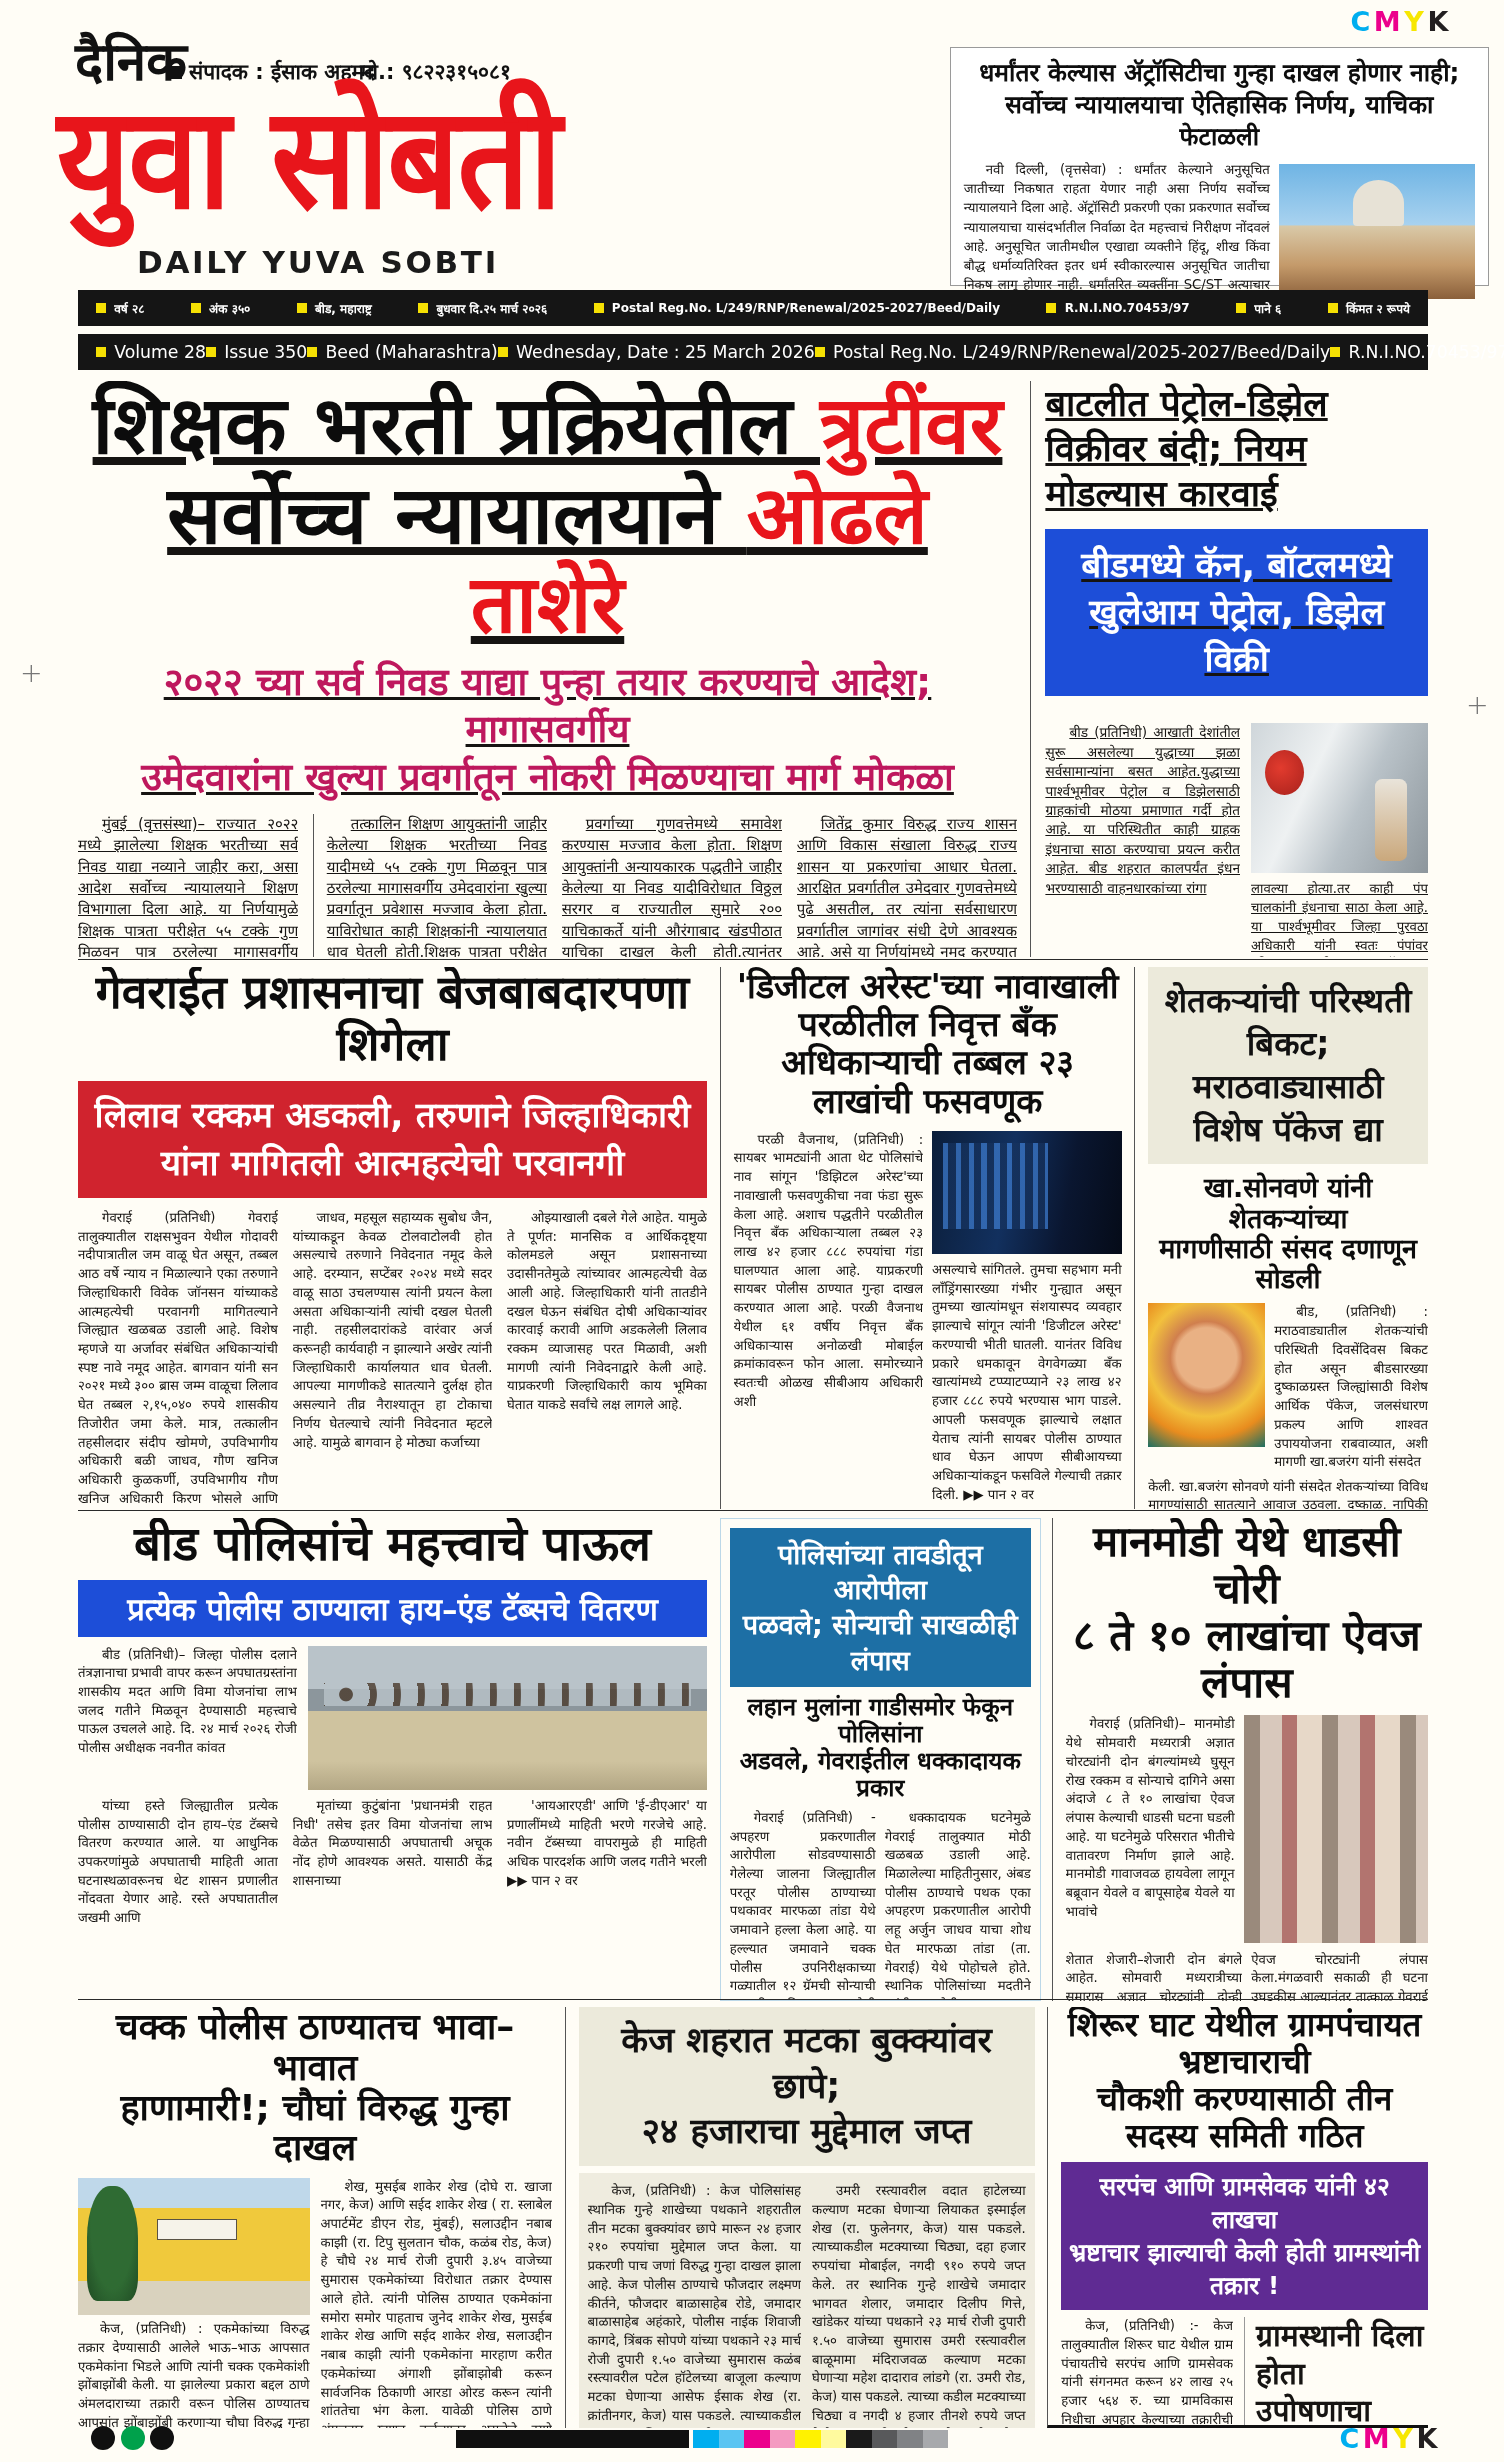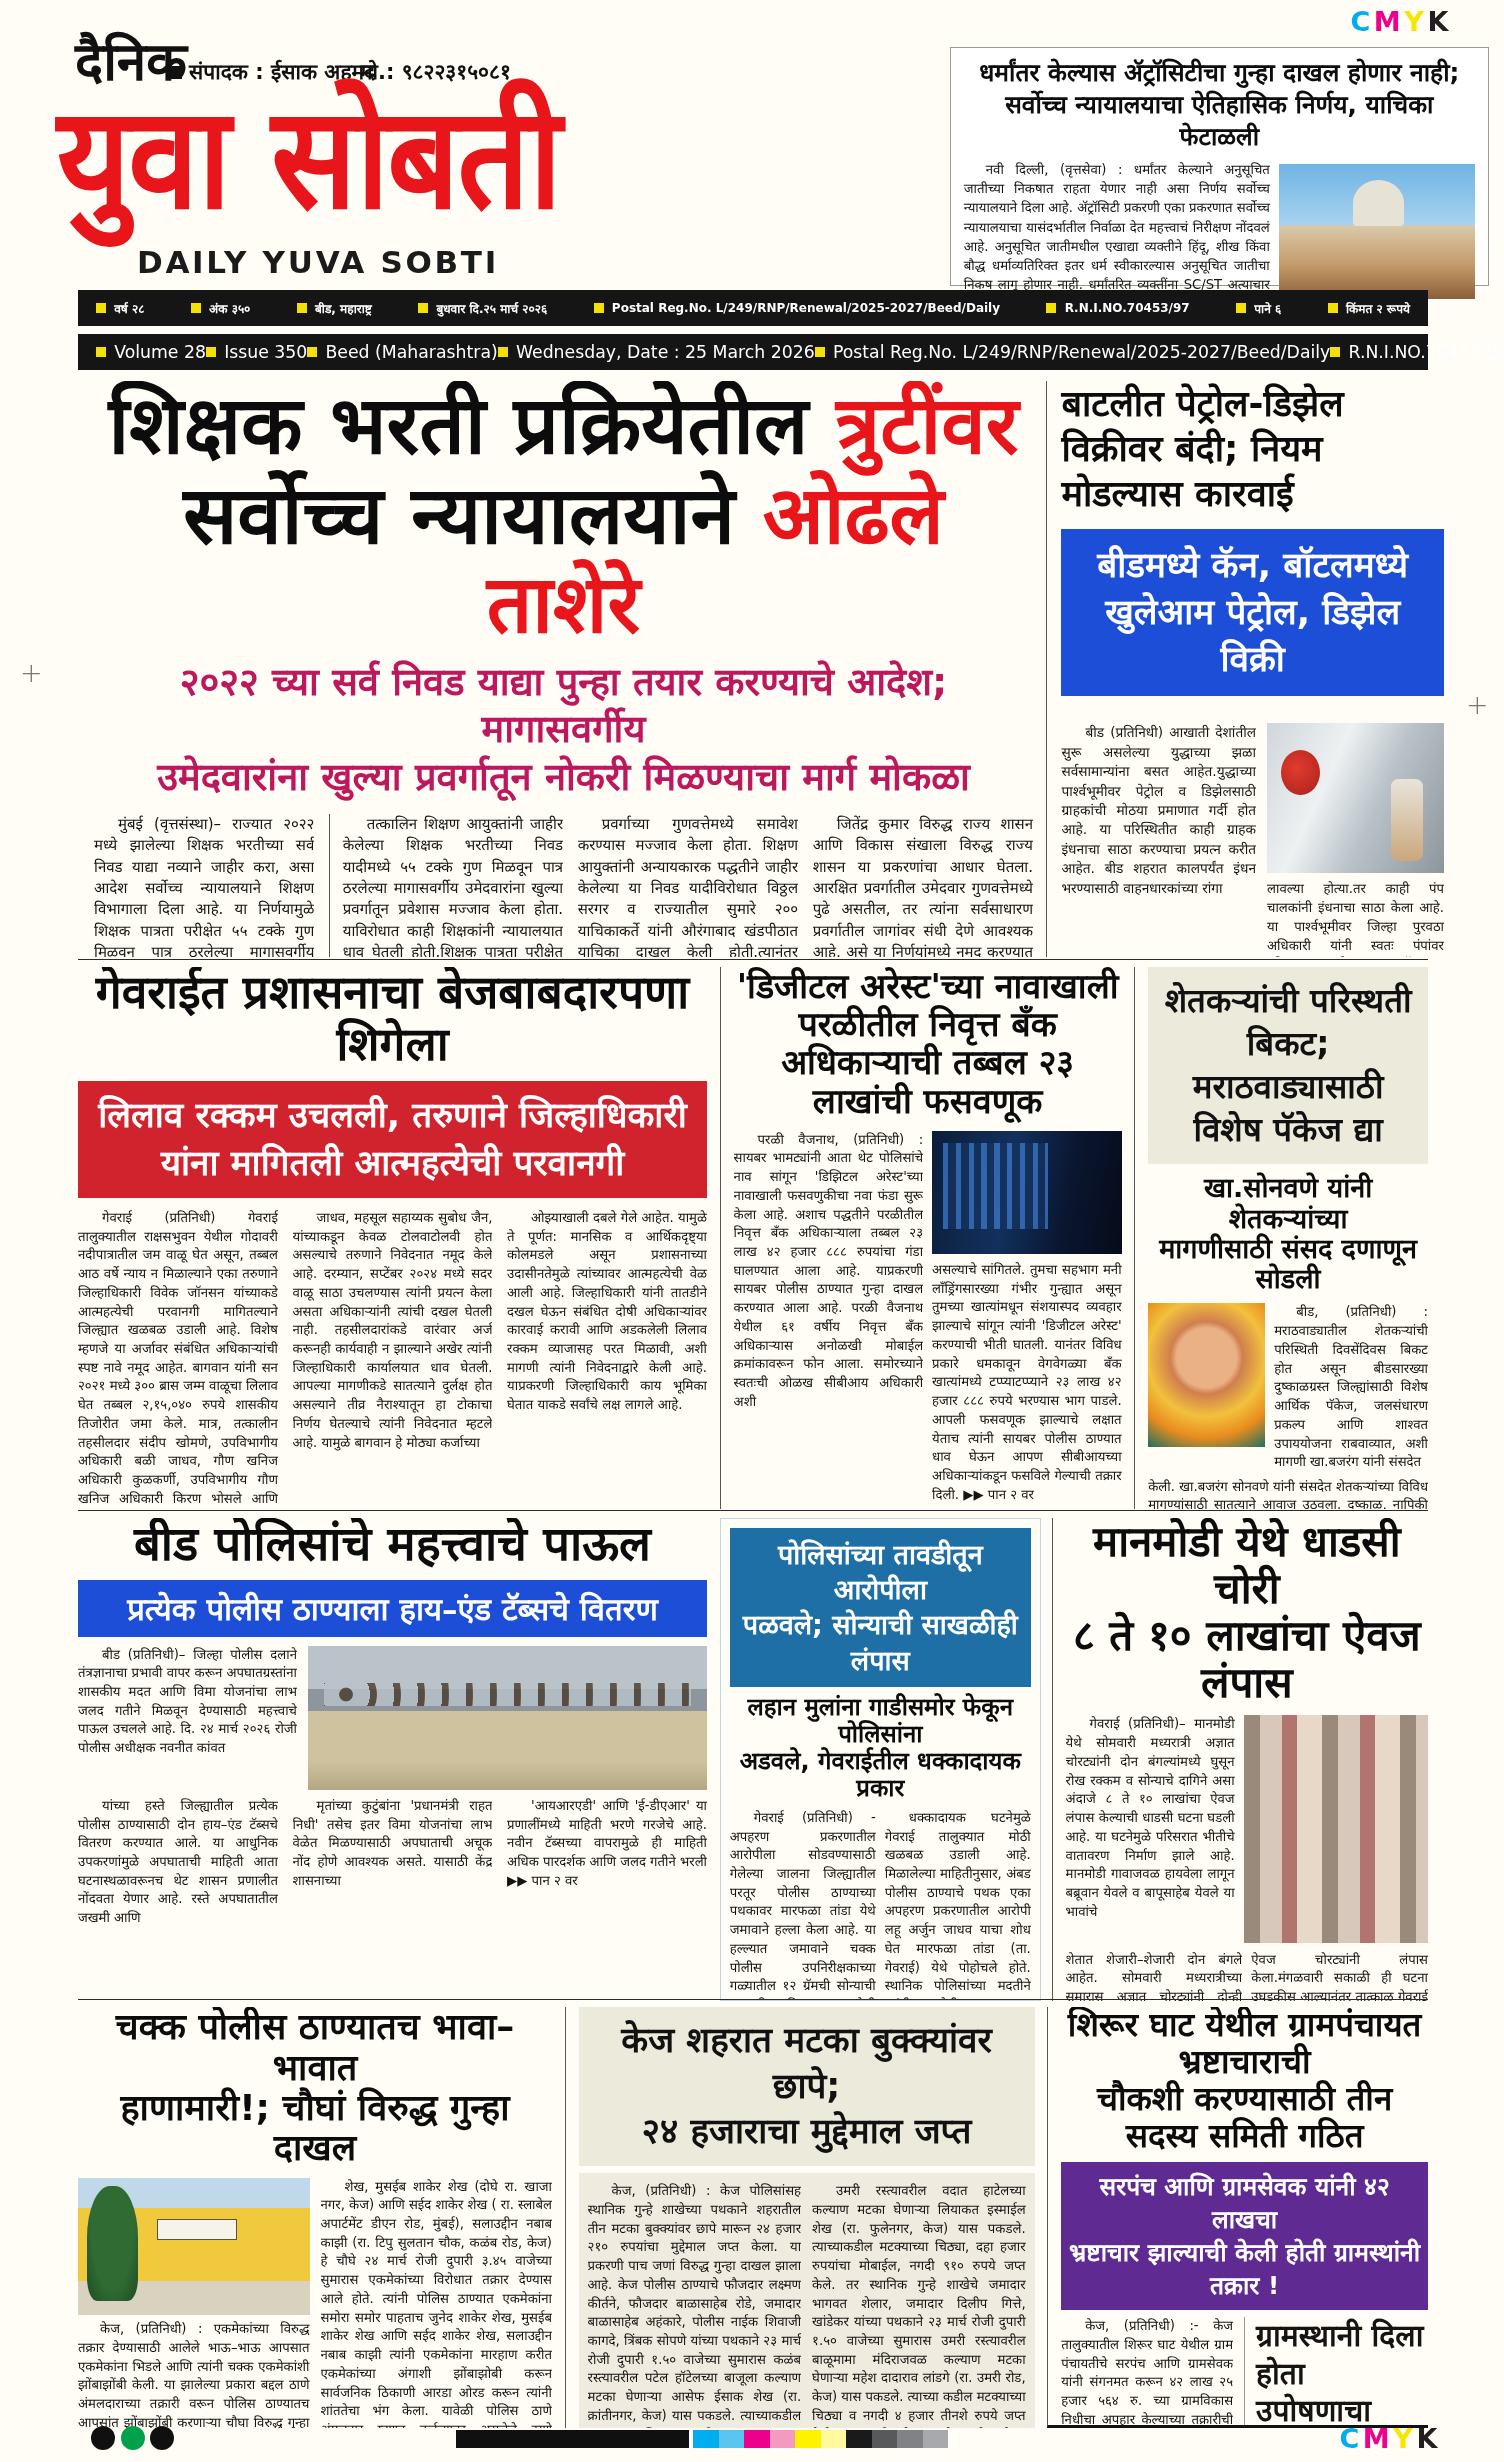--- a/index.html
+++ b/index.html
@@ -114,21 +114,21 @@
       <span class="dl-item">Volume 28</span>
       <span class="dl-item">Issue 350</span>
       <span class="dl-item">Beed (Maharashtra)</span>
       <span class="dl-item">Wednesday, Date : 25 March 2026</span>
       <span class="dl-item">Postal Reg.No. L/249/RNP/Renewal/2025-2027/Beed/Daily</span>
       <span class="dl-item">R.N.I.NO.70453/97</span>
 
     </div>
   </div>
 
-  <div class="abs" style="left:94px;top:381px;width:1350px;height:576px;display:flex;">
+  <div class="abs" style="left:78px;top:381px;width:1350px;height:576px;display:flex;text-decoration:underline;">
 
     <div style="width:939px;padding-right:12.8px;overflow:hidden;">
       <div class="hl" style="font-size:80px;">
         <div><span>शिक्षक भरती प्रक्रियेतील </span><span class="red">त्रुटींवर</span></div>
         <div><span>सर्वोच्च न्यायालयाने </span><span class="red">ओढले ताशेरे</span></div>
       </div>
       <div class="subhead-blue" style="font-size:38px;margin-top:9px;">
         <div>२०२२ च्या सर्व निवड याद्या पुन्हा तयार करण्याचे आदेश; मागासवर्गीय</div>
         <div>उमेदवारांना खुल्या प्रवर्गातून नोकरी मिळण्याचा मार्ग मोकळा</div>
       </div>
@@ -153,21 +153,21 @@
     </div>
   </div>
 
   <div class="abs rule-t" style="left:78px;top:959px;width:1350px;height:542px;display:flex;padding-top:7.3px;">
 
     <div style="width:629px;padding-right:12.8px;overflow:hidden;">
       <div class="hl" style="font-size:46px;">
         <div>गेवराईत प्रशासनाचा बेजबाबदारपणा शिगेला</div>
       </div>
       <div class="box box-red" style="font-size:35px;line-height:1.35;padding:11px 7.3px;margin-top:11px;">
-        <div>लिलाव रक्कम उचलली, तरुणाने जिल्हाधिकारी</div>
+        <div>लिलाव रक्कम अडकली, तरुणाने जिल्हाधिकारी</div>
         <div>यांना मागितली आत्महत्येची परवानगी</div>
       </div>
       <div class="cols" style="margin-top:11px;">
         <div class="col col-xs">गेवराई (प्रतिनिधी) गेवराई तालुक्यातील राक्षसभुवन येथील गोदावरी नदीपात्रातील जम वाळू घेत असून, तब्बल आठ वर्षे न्याय न मिळाल्याने एका तरुणाने जिल्हाधिकारी विवेक जॉनसन यांच्याकडे आत्महत्येची परवानगी मागितल्याने जिल्ह्यात खळबळ उडाली आहे. विशेष म्हणजे या अर्जावर संबंधित अधिकाऱ्यांची स्पष्ट नावे नमूद आहेत. बागवान यांनी सन २०२१ मध्ये ३०० ब्रास जम्म वाळूचा लिलाव घेत तब्बल २,१५,०४० रुपये शासकीय तिजोरीत जमा केले. मात्र, तत्कालीन तहसीलदार संदीप खोमणे, उपविभागीय अधिकारी बळी जाधव, गौण खनिज अधिकारी कुळकर्णी, उपविभागीय गौण खनिज अधिकारी किरण भोसले आणि गौण खनिज विभागाला जागांवर</div>
         <div class="col col-xs">जाधव, महसूल सहाय्यक सुबोध जैन, यांच्याकडून केवळ टोलवाटोलवी होत असल्याचे तरुणाने निवेदनात नमूद केले आहे. दरम्यान, सप्टेंबर २०२४ मध्ये सदर वाळू साठा उचलण्यास त्यांनी प्रयत्न केला असता अधिकाऱ्यांनी त्यांची दखल घेतली नाही. तहसीलदारांकडे वारंवार अर्ज करूनही कार्यवाही न झाल्याने अखेर त्यांनी जिल्हाधिकारी कार्यालयात धाव घेतली. आपल्या मागणीकडे सातत्याने दुर्लक्ष होत असल्याने तीव्र नैराश्यातून हा टोकाचा निर्णय घेतल्याचे त्यांनी निवेदनात म्हटले आहे. यामुळे बागवान हे मोठ्या कर्जाच्या</div>
         <div class="col col-xs">ओझ्याखाली दबले गेले आहेत. यामुळे ते पूर्णत: मानसिक व आर्थिकदृष्ट्या कोलमडले असून प्रशासनाच्या उदासीनतेमुळे त्यांच्यावर आत्महत्येची वेळ आली आहे. जिल्हाधिकारी यांनी तातडीने दखल घेऊन संबंधित दोषी अधिकाऱ्यांवर कारवाई करावी आणि अडकलेली लिलाव रक्कम व्याजासह परत मिळावी, अशी मागणी त्यांनी निवेदनाद्वारे केली आहे. याप्रकरणी जिल्हाधिकारी काय भूमिका घेतात याकडे सर्वांचे लक्ष लागले आहे.</div>
       </div>
     </div>
 
     <div class="vline" style="width:388px;padding:0 12.8px;overflow:hidden;">

